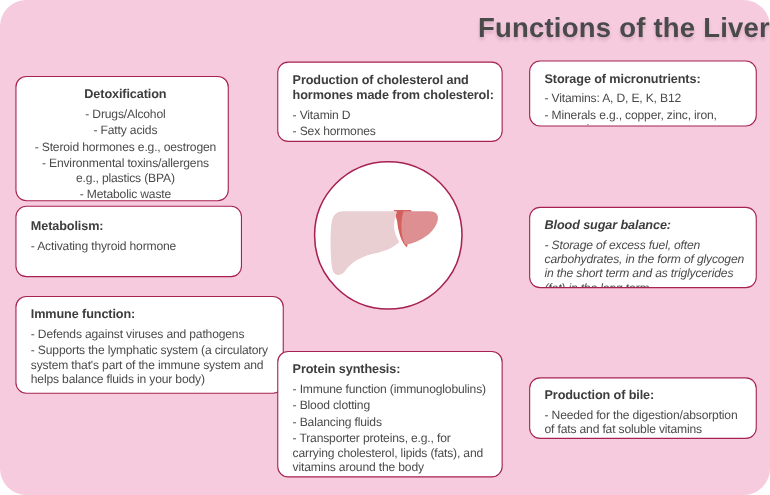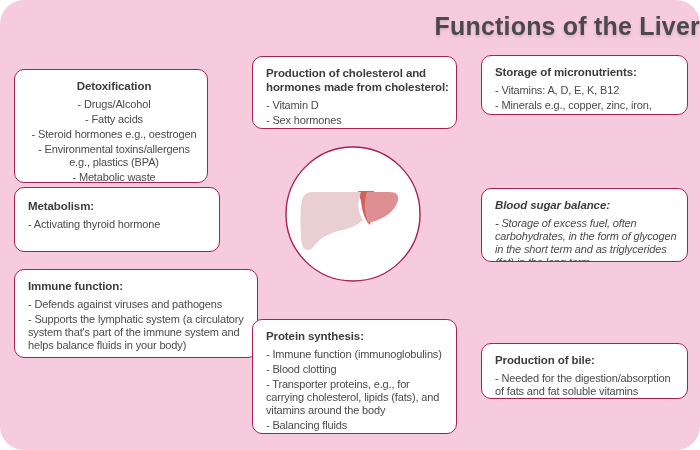--- a/index.html
+++ b/index.html
@@ -65,22 +65,22 @@
         <li>- Vitamin D</li>
         <li>- Sex hormones</li>
       </ul>
   </div>
 
   <div class="box b-prot">
     <h2>Protein synthesis:</h2>
     <ul>
         <li>- Immune function (immunoglobulins)</li>
         <li>- Blood clotting</li>
+        <li>- Balancing fluids</li>
         <li>- Transporter proteins, e.g., for carrying cholesterol, lipids (fats), and vitamins around the body</li>
-        <li>- Balancing fluids</li>
       </ul>
   </div>
 
   <div class="box b-micro">
     <h2>Storage of micronutrients:</h2>
     <ul>
         <li>- Vitamins: A, D, E, K, B12</li>
         <li>- Minerals e.g., copper, zinc, iron, magnesium</li>
       </ul>
   </div>

